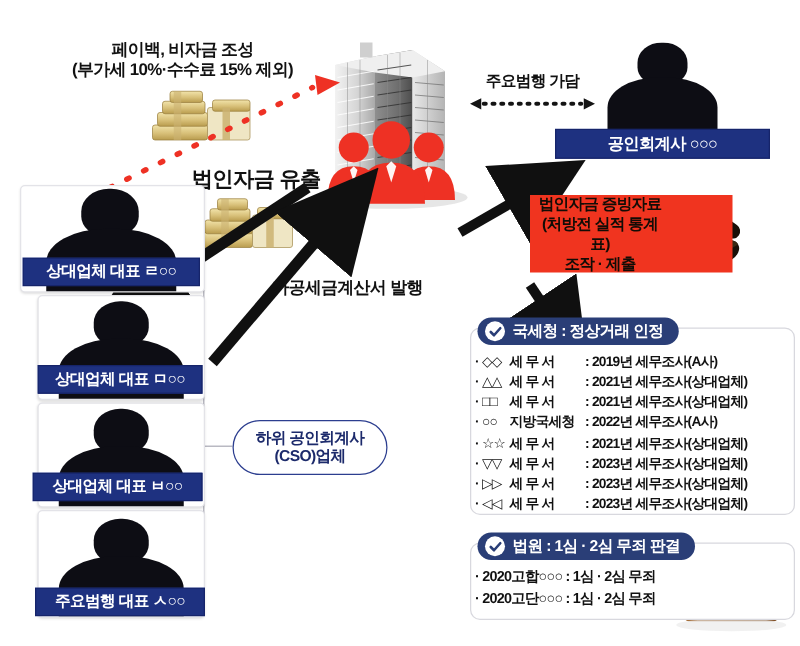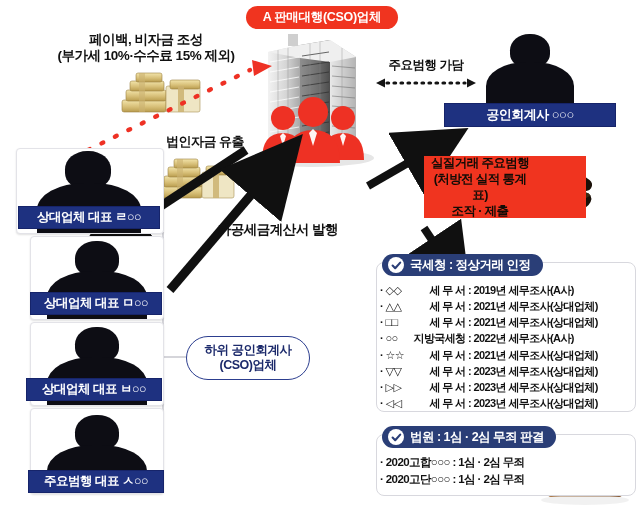--- a/index.html
+++ b/index.html
@@ -76,21 +76,21 @@
     width:16px;height:16px;border-radius:50%;background:#fff;
     display:flex;align-items:center;justify-content:center;flex:0 0 auto;
   }
   .chk svg{display:block;}
   .panel-list{
     position:absolute;color:#111;font-weight:bold;letter-spacing:-0.6px;
     line-height:1.47;white-space:nowrap;
   }
   .panel-list .li{display:block;}
   .sym{display:inline-block;}
-  .sp{display:inline-block;text-align:right;}
+  .sp{display:inline-block;}
 
   
   .dotline{position:absolute;display:flex;align-items:center;}
 
   svg.layer{position:absolute;left:0;top:0;width:640px;height:517px;pointer-events:none;}
 </style>
 </head>
 <body>
 
 <div id="stage">
@@ -261,21 +261,20 @@
       <g transform="rotate(35 582 182)">
         <rect x="572" y="176" width="21" height="12" rx="6" fill="#1a1008"></rect>
       </g>
       <g transform="rotate(-30 581 201)">
         <ellipse cx="581" cy="201" rx="11" ry="8" fill="#1a1008"></ellipse>
         <path d="M570,201 a11,8 0 0 1 22,0 z" fill="#3a2a14"></path>
       </g>
     </g>
   </svg>
 
-  <div class="abs red-pill" style="left:246px;top:6px;width:152px;height:23px;font-size:12.5px;">A 판매대행(CSO)업체</div>
 
   <div class="abs caption" style="left:28px;top:32px;width:236px;font-size:13.5px;">
     <div>페이백, 비자금 조성</div>
     <div>(부가세 10%·수수료 15% 제외)</div>
   </div>
 
   <div class="abs caption" style="left:378px;top:58px;width:96px;font-size:12.5px;">주요범행 가담</div>
   <div class="abs dotline" style="left:376px;top:78px;width:100px;height:10px;">
     <svg width="100" height="10" viewBox="0 0 100 10">
       <polygon points="0,5 9,0.5 9,9.5" fill="#141414"></polygon>
@@ -283,27 +282,27 @@
       <line x1="11" y1="5" x2="89" y2="5" stroke="#141414" stroke-width="3.2" stroke-dasharray="1.6 5.4" stroke-linecap="round"></line>
     </svg>
   </div>
 
   <div class="abs silhouette" style="left:480px;top:34px;width:100px;height:74px;">
     <div class="sil-head" style="left:30px;top:0px;width:40px;height:34px;"></div>
     <div class="sil-body" style="left:6px;top:28px;width:88px;height:52px;"></div>
   </div>
   <div class="abs nameplate" style="left:444px;top:103px;width:172px;height:24px;font-size:13px;">공인회계사 ○○○</div>
 
-  <div class="abs caption" style="left:140px;top:134px;width:130px;font-size:13px;">법인자금 유출</div>
+  <div class="abs caption" style="left:140px;top:134px;width:130px;font-size:17px;">법인자금 유출</div>
 
   <div class="abs caption" style="left:198px;top:222px;width:160px;font-size:13.5px;">가공세금계산서 발행</div>
 
   <div class="abs red-block" style="left:424px;top:156px;width:162px;height:62px;font-size:12.5px;">
     <div class="rb-text" style="width:108px;">
-      <div>실질거래 주요범행</div>
+      <div>법인자금 증빙자료</div>
       <div>(처방전 실적 통계표)</div>
       <div>조작 · 제출</div>
     </div>
     <div style="width:44px;"></div>
   </div>
 
   <div class="abs stadium" style="left:186px;top:336px;width:122px;height:42px;font-size:12.5px;">
     <span>하위 공인회계사</span>
     <span>(CSO)업체</span>
   </div>

